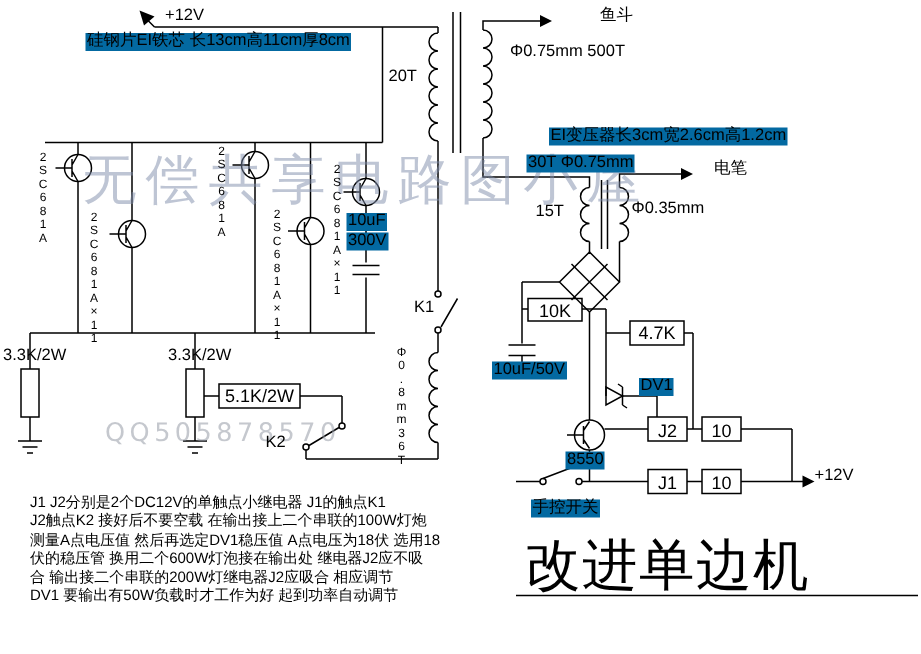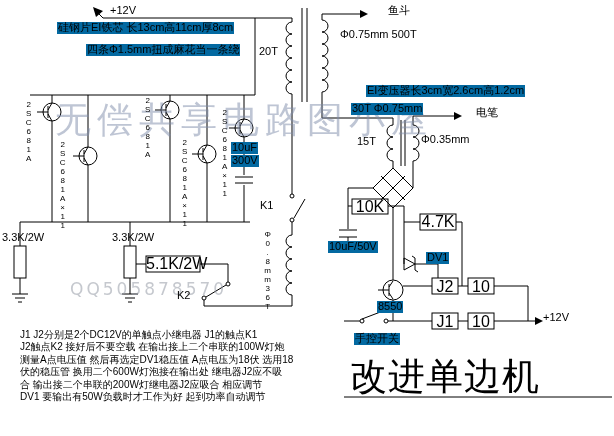--- a/index.html
+++ b/index.html
@@ -3,21 +3,21 @@
 <meta charset="utf-8">
 <style>
   html,body{margin:0;padding:0}
   #page{position:relative;width:614px;height:436px;background:#fff;overflow:hidden;
         font-family:"Liberation Sans","DejaVu Sans",sans-serif;color:#000}
   #circuit{position:absolute;left:0;top:0}
   .lbl{position:absolute;font-size:11px;line-height:1.05;white-space:nowrap;z-index:3}
   .bg{background:#0369a1;padding:0 1px}
   .vlbl{position:absolute;writing-mode:vertical-rl;text-orientation:upright;
         font-size:8px;line-height:1.15;letter-spacing:0;z-index:3;white-space:nowrap}
-  .boxlbl{position:absolute;font-size:16px;text-align:center;z-index:3;line-height:12px}
+  .boxlbl{position:absolute;font-size:12px;text-align:center;z-index:3;line-height:12px}
   .note{position:absolute;left:20px;font-size:10px;white-space:nowrap;z-index:3}
   .wm{position:absolute;white-space:nowrap;z-index:2;font-family:"DejaVu Sans",sans-serif}
   #wm1{left:55px;top:96px;font-size:36px;letter-spacing:6px;color:rgba(125,140,170,.5)}
   #wm2{left:2px;top:167px;font-size:26px;letter-spacing:11px;color:rgba(145,155,178,.55)}
   #wm2 .blue{color:rgba(90,130,205,.55)}
   #wm3{left:70px;top:279px;font-size:17px;letter-spacing:3px;color:rgba(150,155,165,.55)}
   #title{position:absolute;left:350px;top:352px;font-size:37px;letter-spacing:1px;z-index:3;
          font-family:Liberation Mono, monospace}
 </style>
 </head>
@@ -110,40 +110,39 @@
 
       <line x1="344" y1="397" x2="612" y2="397"></line>
     </g>
   </svg>
 
   <div class="wm" id="wm1">无偿共享电路图小屋</div>
   <div class="wm" id="wm3">QQ505878570</div>
 
   <div class="lbl" style="left:110px;top:5px">+12V</div>
   <div class="lbl bg" style="left:57px;top:22px">硅钢片EI铁芯 长13cm高11cm厚8cm</div>
-  <div class="lbl bg" style="left:86px;top:44px">四条Φ1.5mm扭成麻花当一条绕</div>
   <div class="lbl" style="left:259px;top:46px">20T</div>
-  <div class="lbl" style="left:388px;top:5px">鱼斗</div>
+  <div class="lbl" style="left:400px;top:5px">鱼斗</div>
   <div class="lbl" style="left:340px;top:29px">Φ0.75mm 500T</div>
   <div class="lbl bg" style="left:366px;top:85px">EI变压器长3cm宽2.6cm高1.2cm</div>
   <div class="lbl bg" style="left:351px;top:103px">30T Φ0.75mm</div>
   <div class="lbl" style="left:476px;top:107px">电笔</div>
   <div class="lbl" style="left:357px;top:136px">15T</div>
   <div class="lbl" style="left:421px;top:134px">Φ0.35mm</div>
 
   <div class="vlbl" style="left:24px;top:100px">2SC681A</div>
   <div class="vlbl" style="left:58px;top:140px">2SC681A×11</div>
   <div class="vlbl" style="left:143px;top:96px">2SC681A</div>
   <div class="vlbl" style="left:180px;top:138px">2SC681A×11</div>
   <div class="vlbl" style="left:220px;top:108px">2SC681A×11</div>
   <div class="vlbl" style="left:263px;top:230px">Φ0.8mm36T</div>
 
   <div class="lbl bg" style="left:231px;top:142px">10uF</div>
   <div class="lbl bg" style="left:231px;top:155px">300V</div>
-  <div class="lbl" style="left:260px;top:200px">K1</div>
+  <div class="lbl" style="left:276px;top:200px">K1</div>
   <div class="lbl" style="left:2px;top:232px">3.3K/2W</div>
   <div class="lbl" style="left:112px;top:232px">3.3K/2W</div>
   <div class="boxlbl" style="left:146px;top:258px;width:54px">5.1K/2W</div>
   <div class="lbl" style="left:177px;top:290px">K2</div>
 
   <div class="boxlbl" style="left:352px;top:201px;width:36px">10K</div>
   <div class="boxlbl" style="left:420px;top:216px;width:36px">4.7K</div>
   <div class="lbl bg" style="left:328px;top:241px">10uF/50V</div>
   <div class="lbl bg" style="left:426px;top:252px">DV1</div>
   <div class="lbl bg" style="left:377px;top:301px">8550</div>

